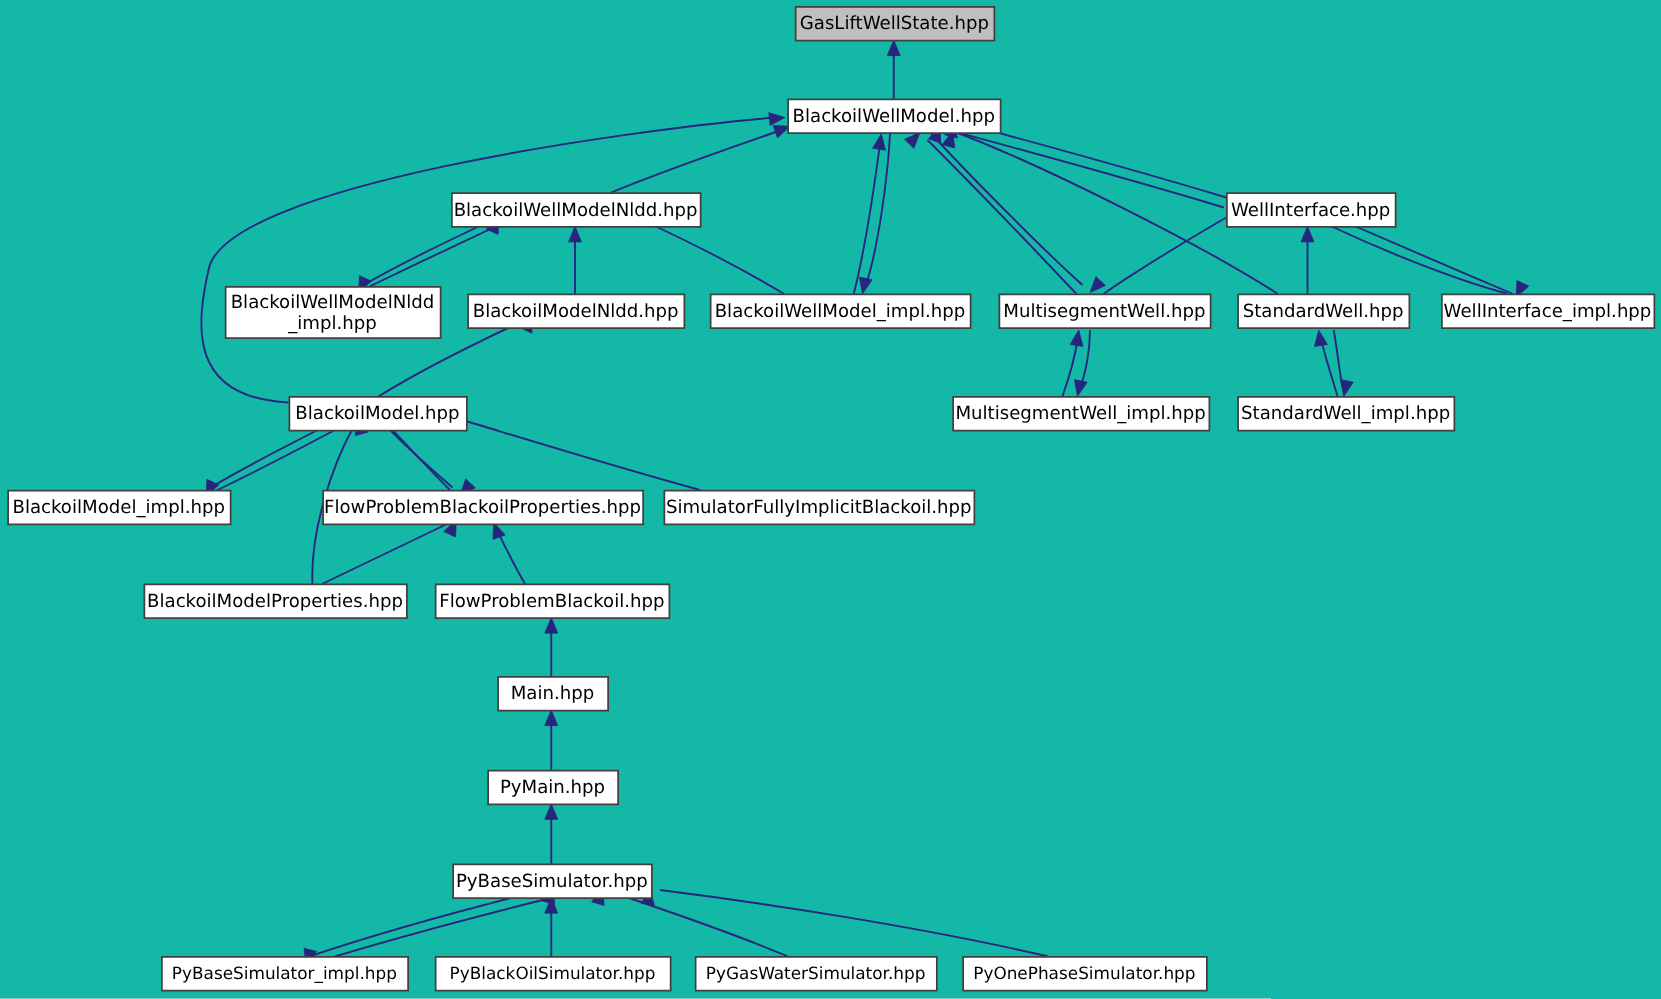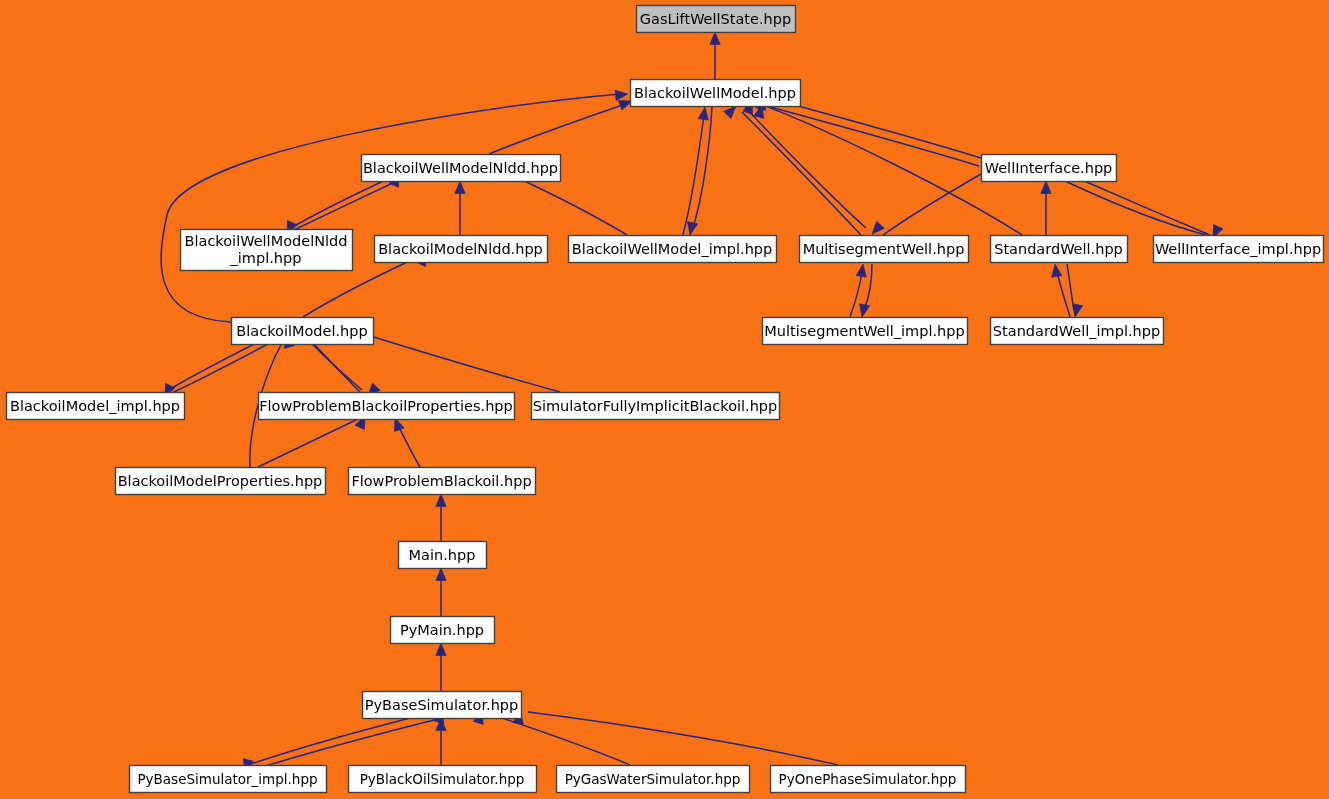--- a/index.html
+++ b/index.html
@@ -8,21 +8,21 @@
     background: #ffffff;
   }
   body {
     font-family: "DejaVu Sans", "Liberation Sans", sans-serif;
   }
   #graph-root {
     position: relative;
     width: 1329px;
     height: 799px;
     overflow: hidden;
-    background: #f97316;
+    background: #14b8a6;
   }
   #graph-svg {
     position: absolute;
     left: 0;
     top: 0;
     width: 1329px;
     height: 799px;
   }
   .node-rect {
     fill: #ffffff;

